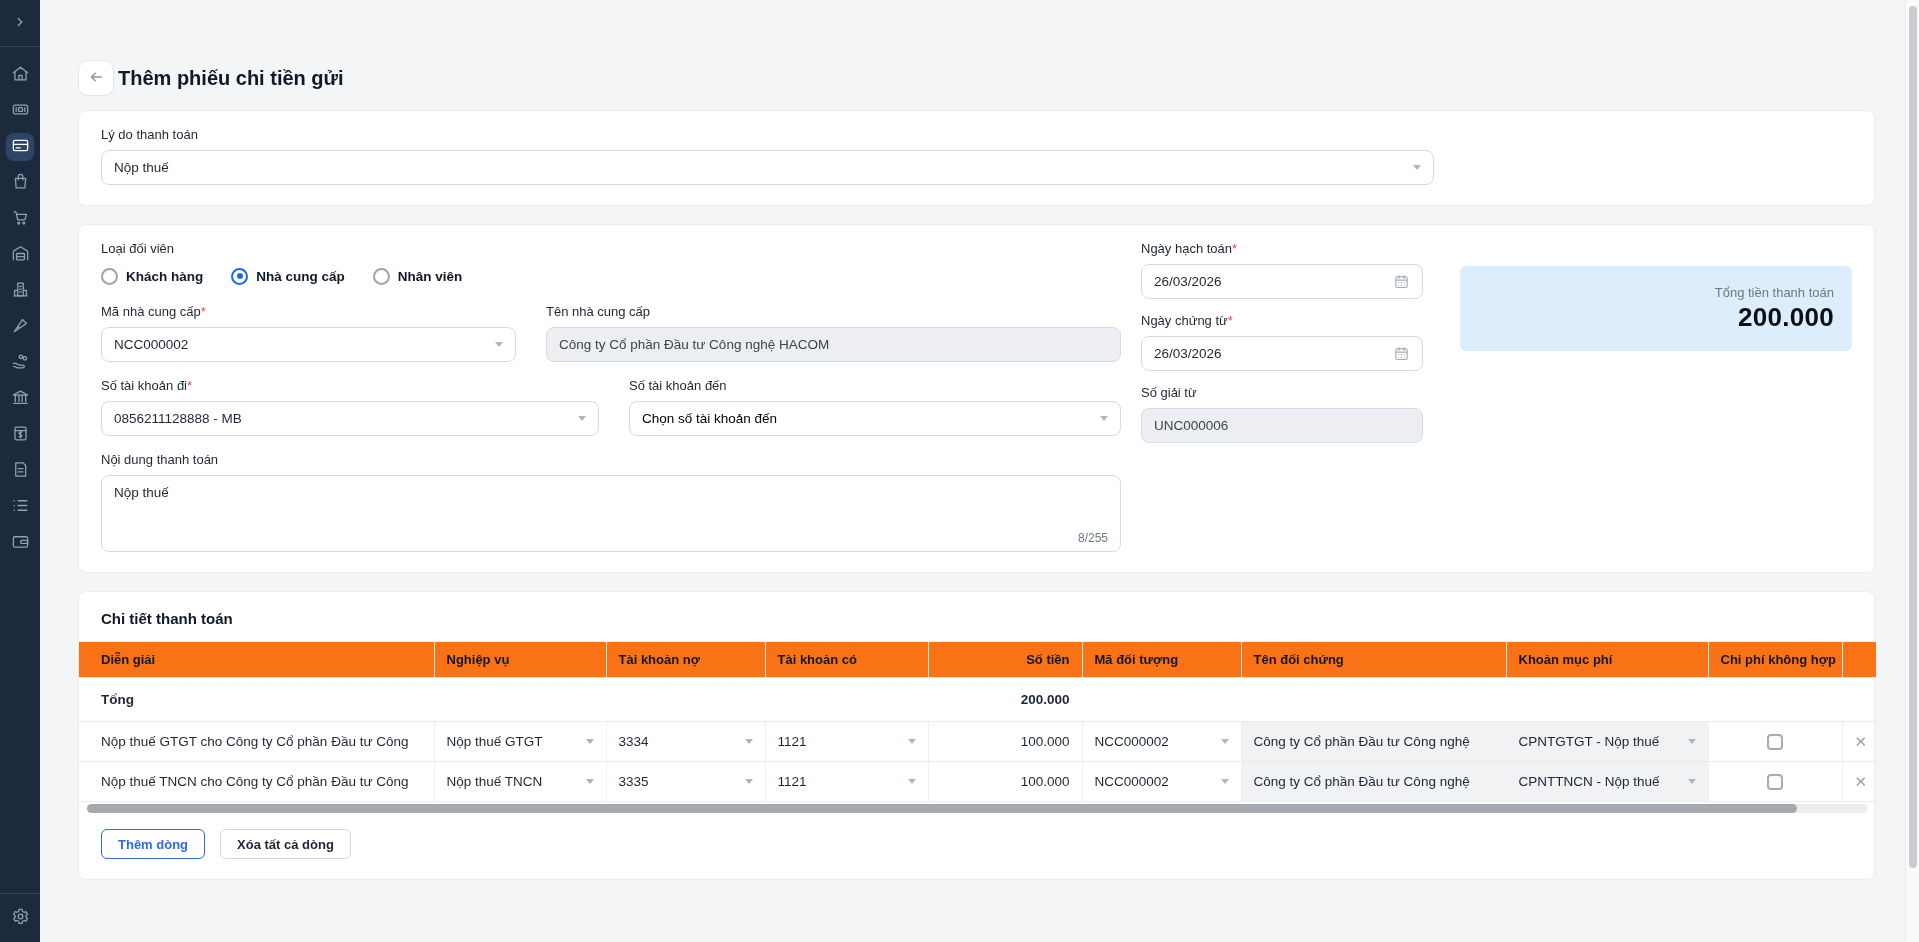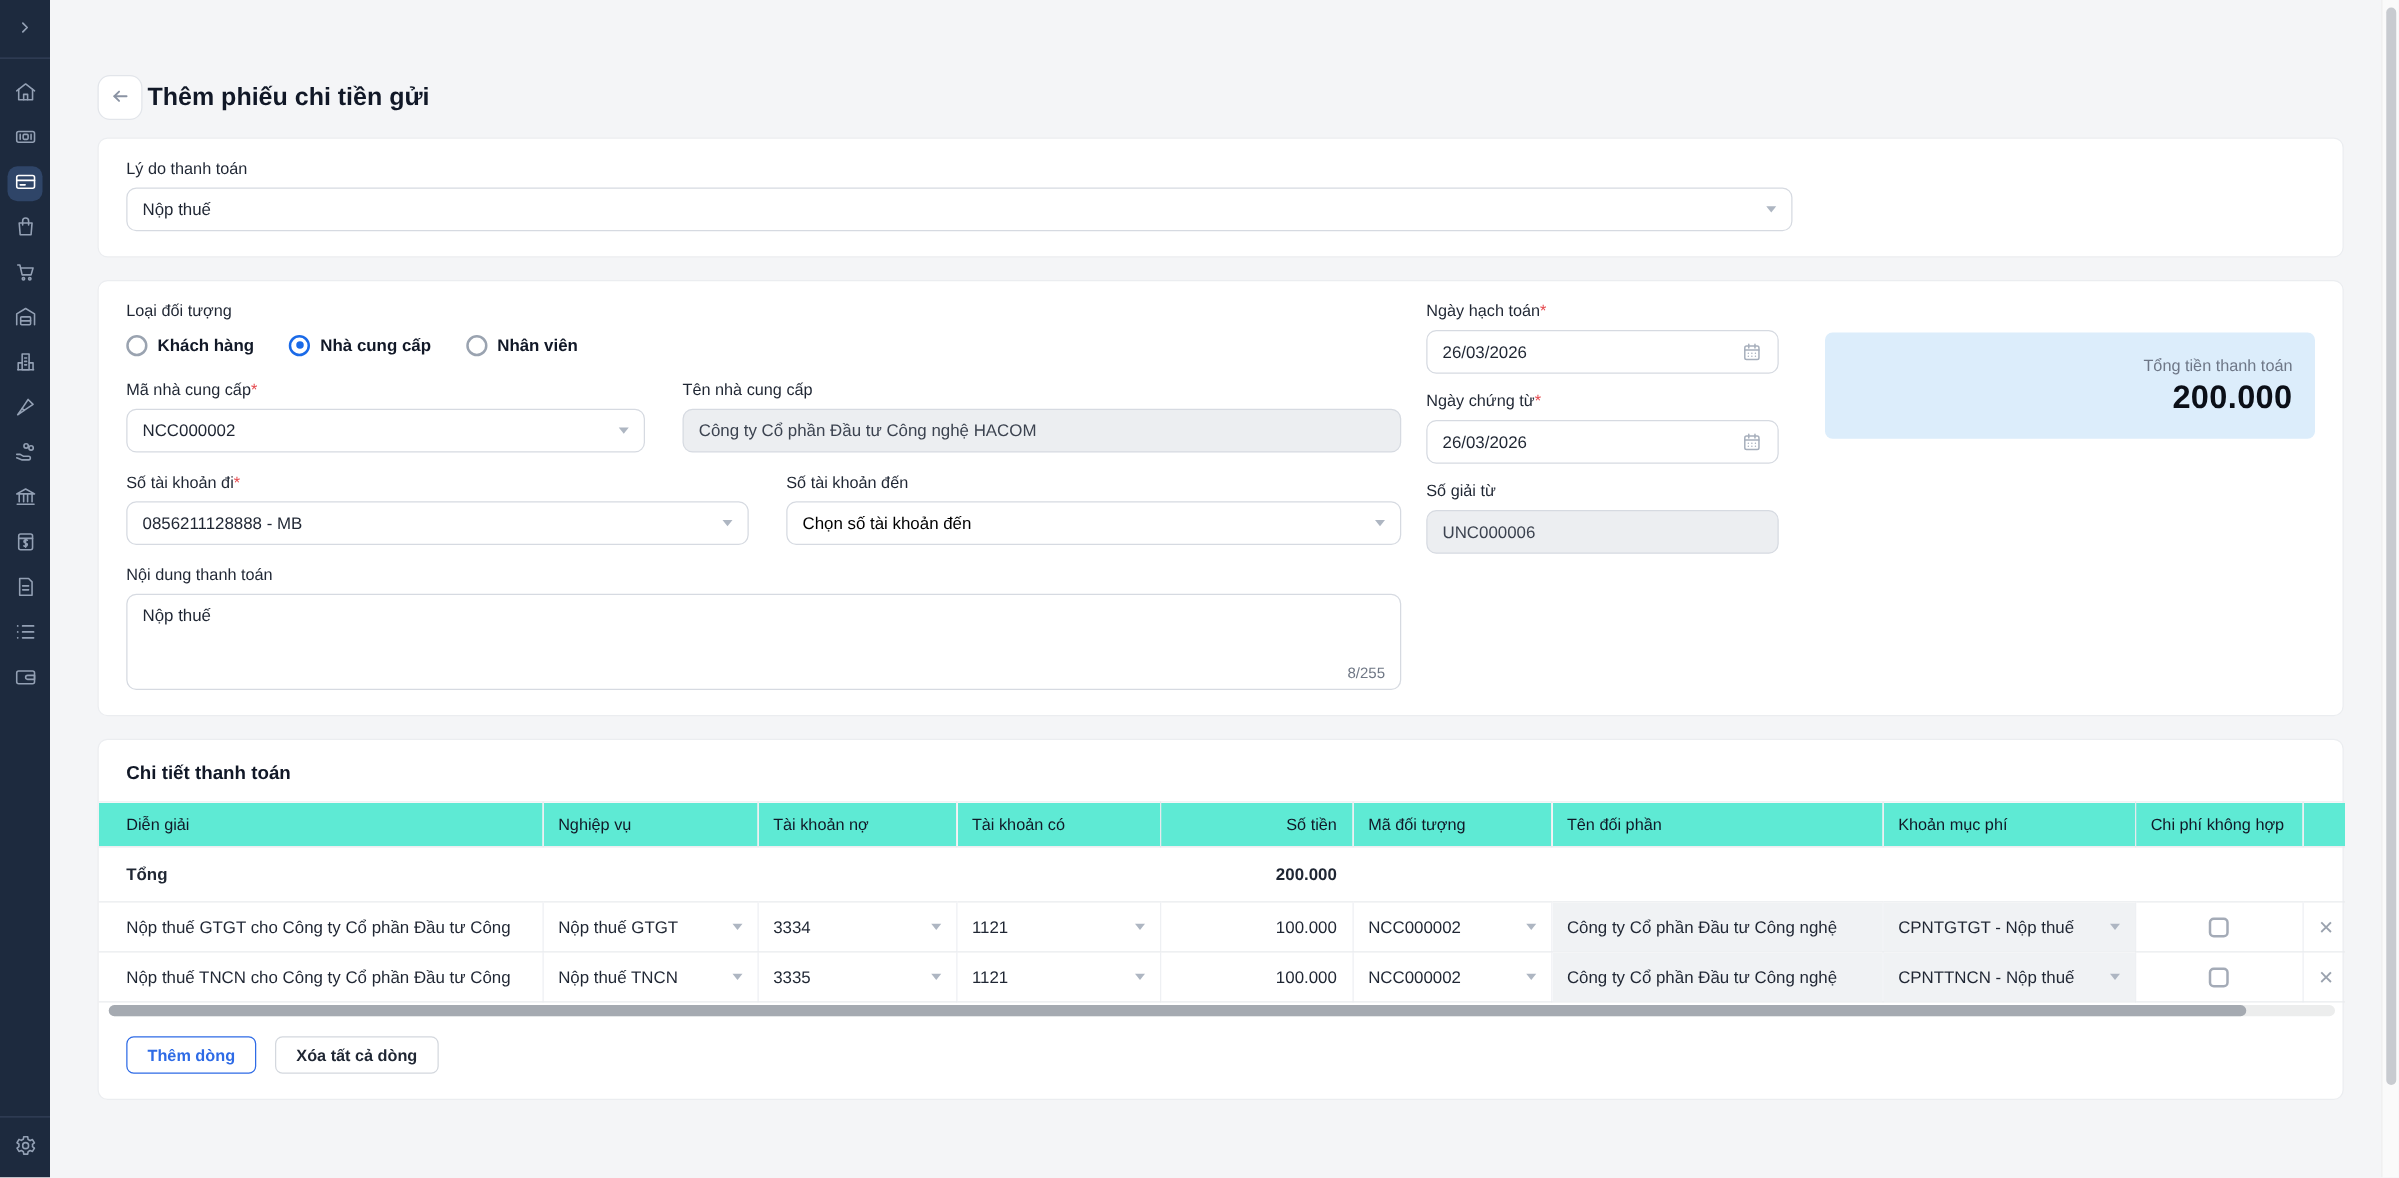--- a/index.html
+++ b/index.html
@@ -63,21 +63,21 @@
   .cal-icon svg { width:17px; height:17px; display:block; }
   .mid-field { margin-bottom:14px; }
   .total-box { margin-top:25px; margin-left:17px; background:#dcedfb; border-radius:6px; height:85px; padding:14px 18px; display:flex; flex-direction:column; align-items:flex-end; justify-content:center; }
   .total-label { color:#6b7behA; color:#6e7787; font-size:13px; margin-bottom:2px; }
   .total-value { font-size:26px; font-weight:700; color:#0b0f17; letter-spacing:.3px; }
 
   
   .card-detail { padding:18px 0 20px 0; }
   .detail-title { font-size:15px; font-weight:700; color:#111827; padding:0 22px; margin-bottom:14px; }
   table.detail { width:1797px; border-collapse:collapse; table-layout:fixed; }
-  table.detail th { background:#5eead4; font-weight:400; font-size:13px; color:#111827; text-align:left; height:36px; padding:0 12px; border-right:1px solid #e7e9ed; border-top:1px solid #eef0f2; border-bottom:1px solid #e7e9ed; white-space:nowrap; overflow:hidden; }
+  table.detail th { background:#f97316; font-weight:700; font-size:13px; color:#111827; text-align:left; height:36px; padding:0 12px; border-right:1px solid #e7e9ed; border-top:1px solid #eef0f2; border-bottom:1px solid #e7e9ed; white-space:nowrap; overflow:hidden; }
   table.detail th:first-child { padding-left:22px; }
   table.detail th.num, table.detail td.num { text-align:right; }
   table.detail th:last-child { border-right:none; }
   table.detail td { height:40px; padding:0 12px; border-bottom:1px solid #e9ebee; border-right:1px solid #eef0f3; font-size:13.5px; color:#1f2633; white-space:nowrap; overflow:hidden; }
   table.detail td:first-child { padding-left:22px; }
   table.detail td:last-child { border-right:none; }
   tr.total-row td { height:44px; font-weight:700; border-right-color:transparent; }
   tr.total-row td.del-cell { border-left:1px solid #eef0f3; }
   .cell-select { display:flex; align-items:center; justify-content:space-between; cursor:pointer; }
   td.gray-cell { background:#f0f2f4; color:#2a3140; }
@@ -233,21 +233,21 @@
       <label class="field-label">Lý do thanh toán</label>
       <div class="select">
         <span>Nộp thuế</span>
         <span class="caret"></span>
       </div>
     </section>
 
     <section class="card card-info">
       <div class="info-grid">
         <div class="info-left">
-          <label class="field-label">Loại đối tượng</label>
+          <label class="field-label">Loại đối viên</label>
           <div class="radio-row">
             <label class="radio">
               <span class="radio-dot"></span>
               <span>Khách hàng</span>
             </label>
             <label class="radio checked">
               <span class="radio-dot"></span>
               <span>Nhà cung cấp</span>
             </label>
             <label class="radio">
@@ -361,21 +361,21 @@
             <col style="width:34px">
         </colgroup>
         <thead>
           <tr>
             <th>Diễn giải</th>
             <th>Nghiệp vụ</th>
             <th>Tài khoản nợ</th>
             <th>Tài khoản có</th>
             <th class="num">Số tiền</th>
             <th>Mã đối tượng</th>
-            <th>Tên đối phần</th>
+            <th>Tên đối chứng</th>
             <th>Khoản mục phí</th>
             <th>Chi phí không hợp</th>
             <th></th>
           </tr>
         </thead>
         <tbody>
           <tr class="total-row">
             <td>Tổng</td>
             <td></td>
             <td></td>

